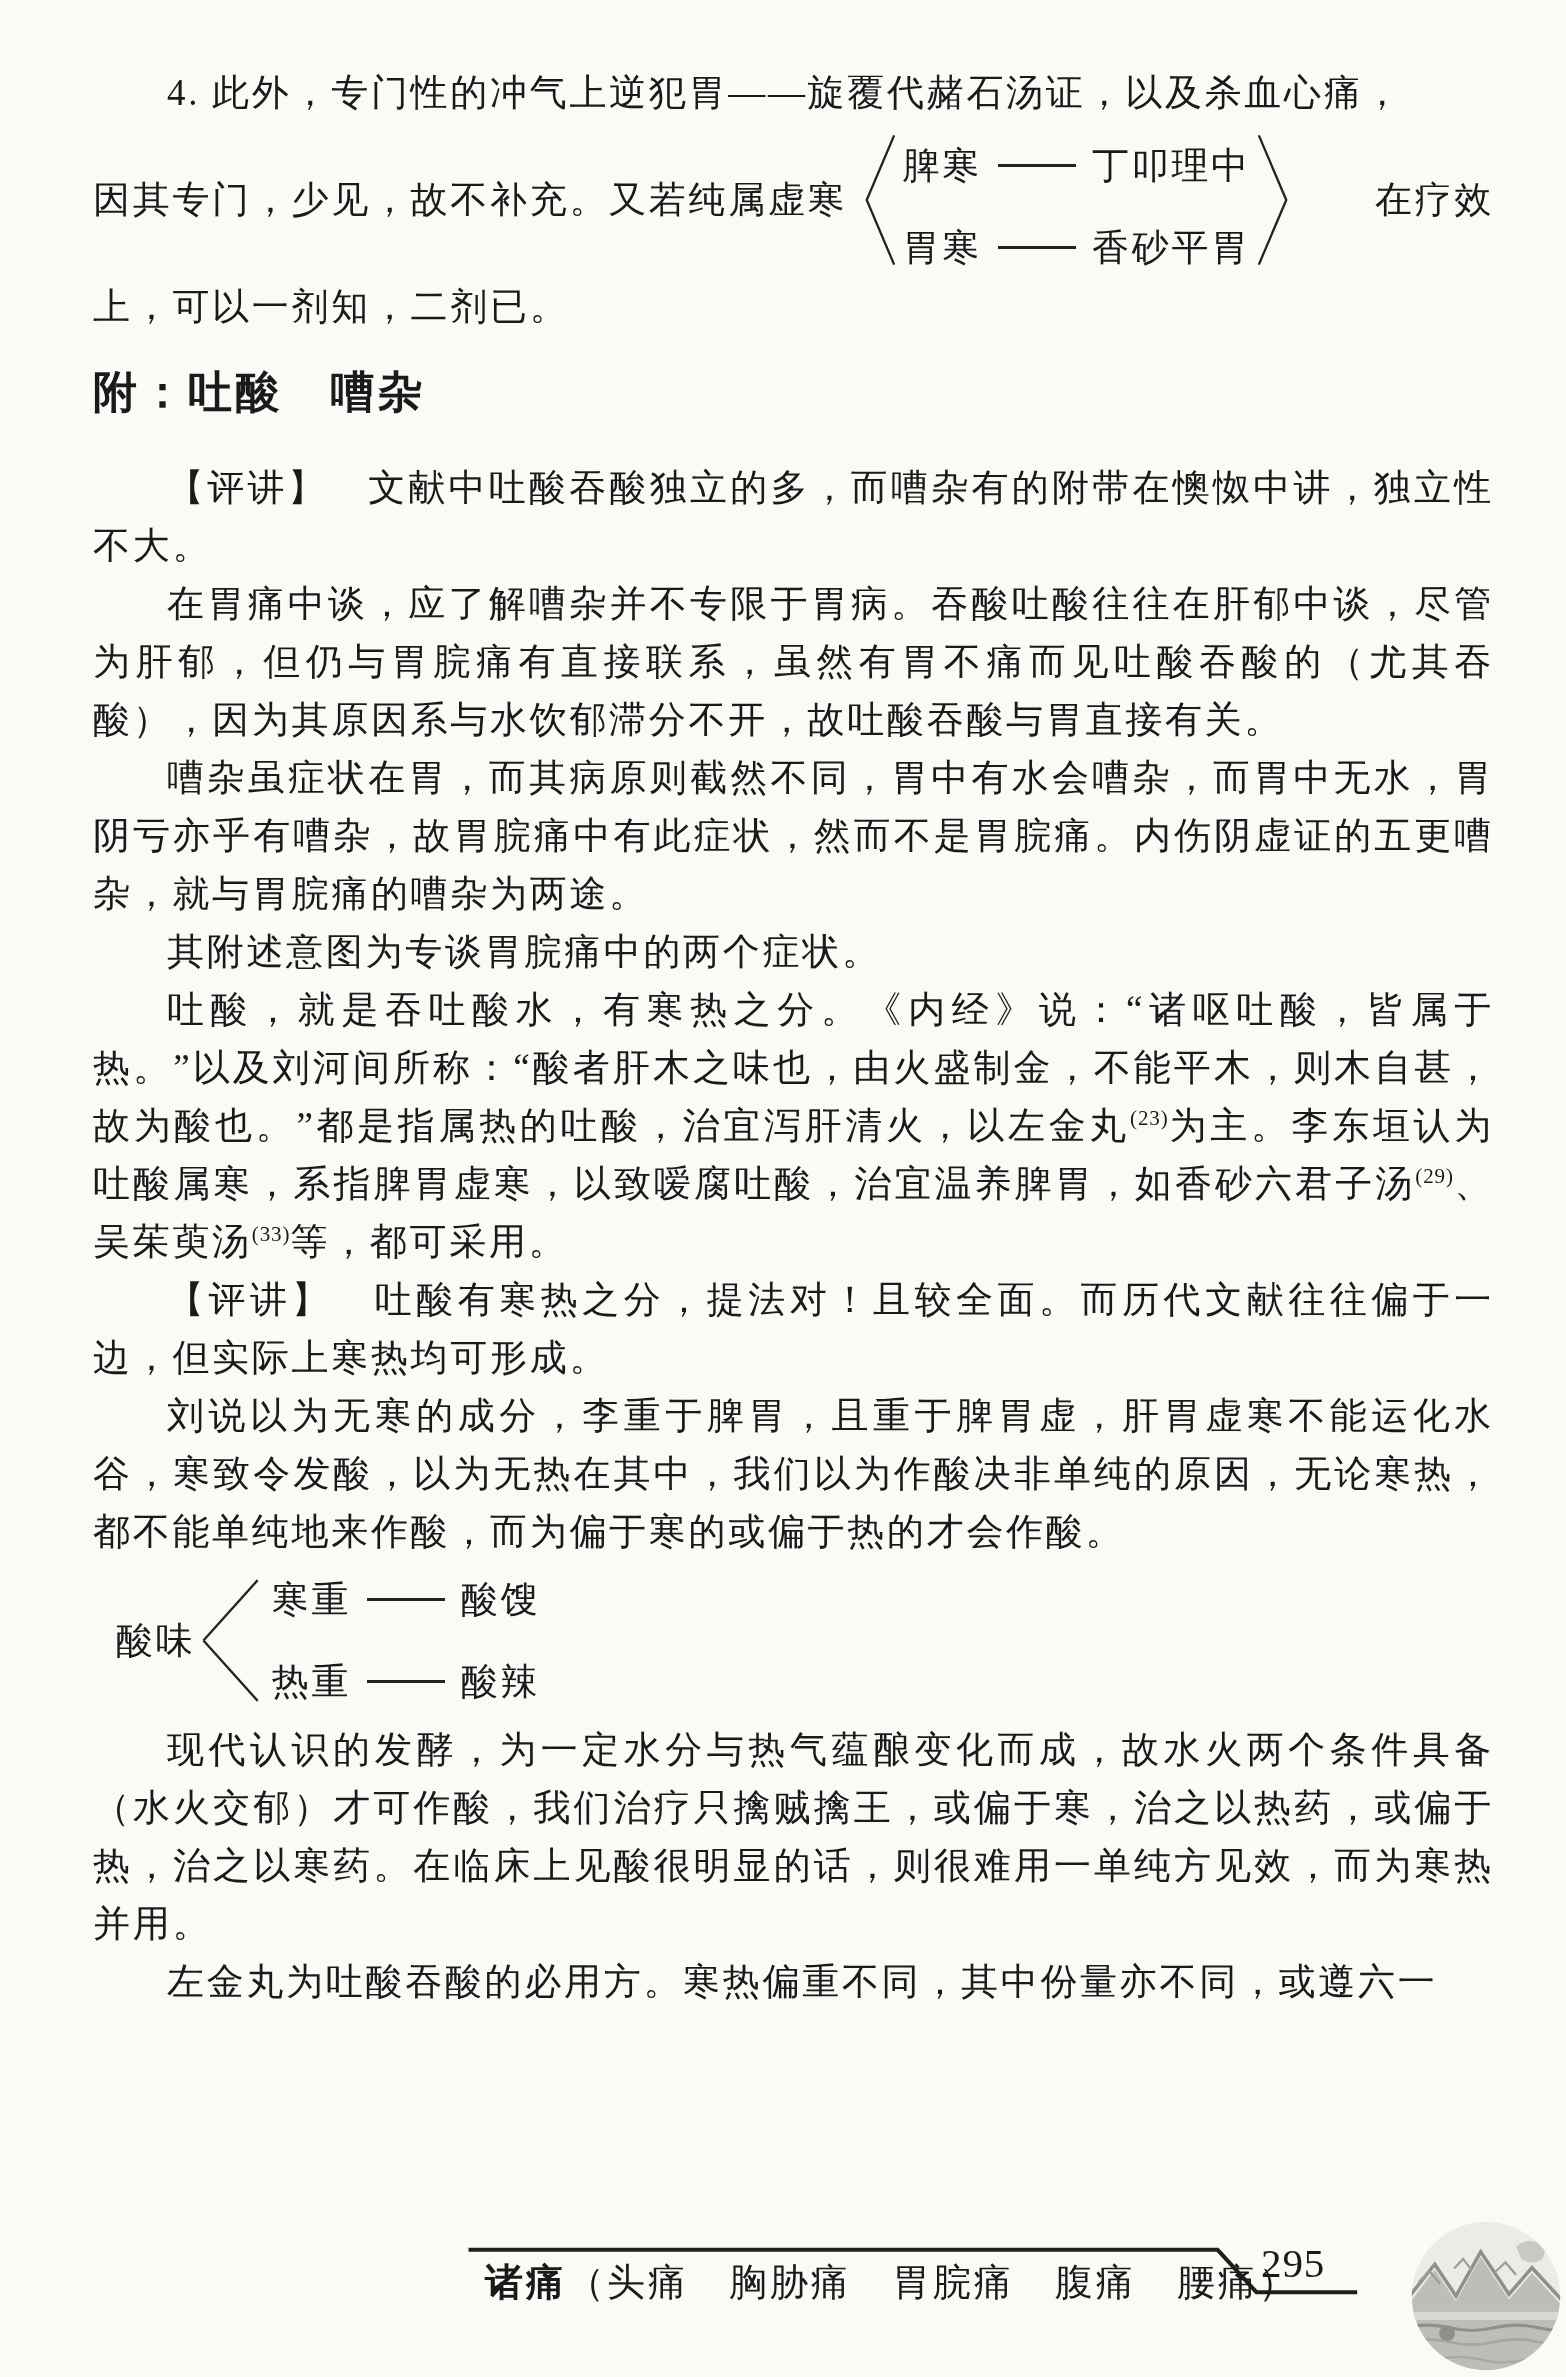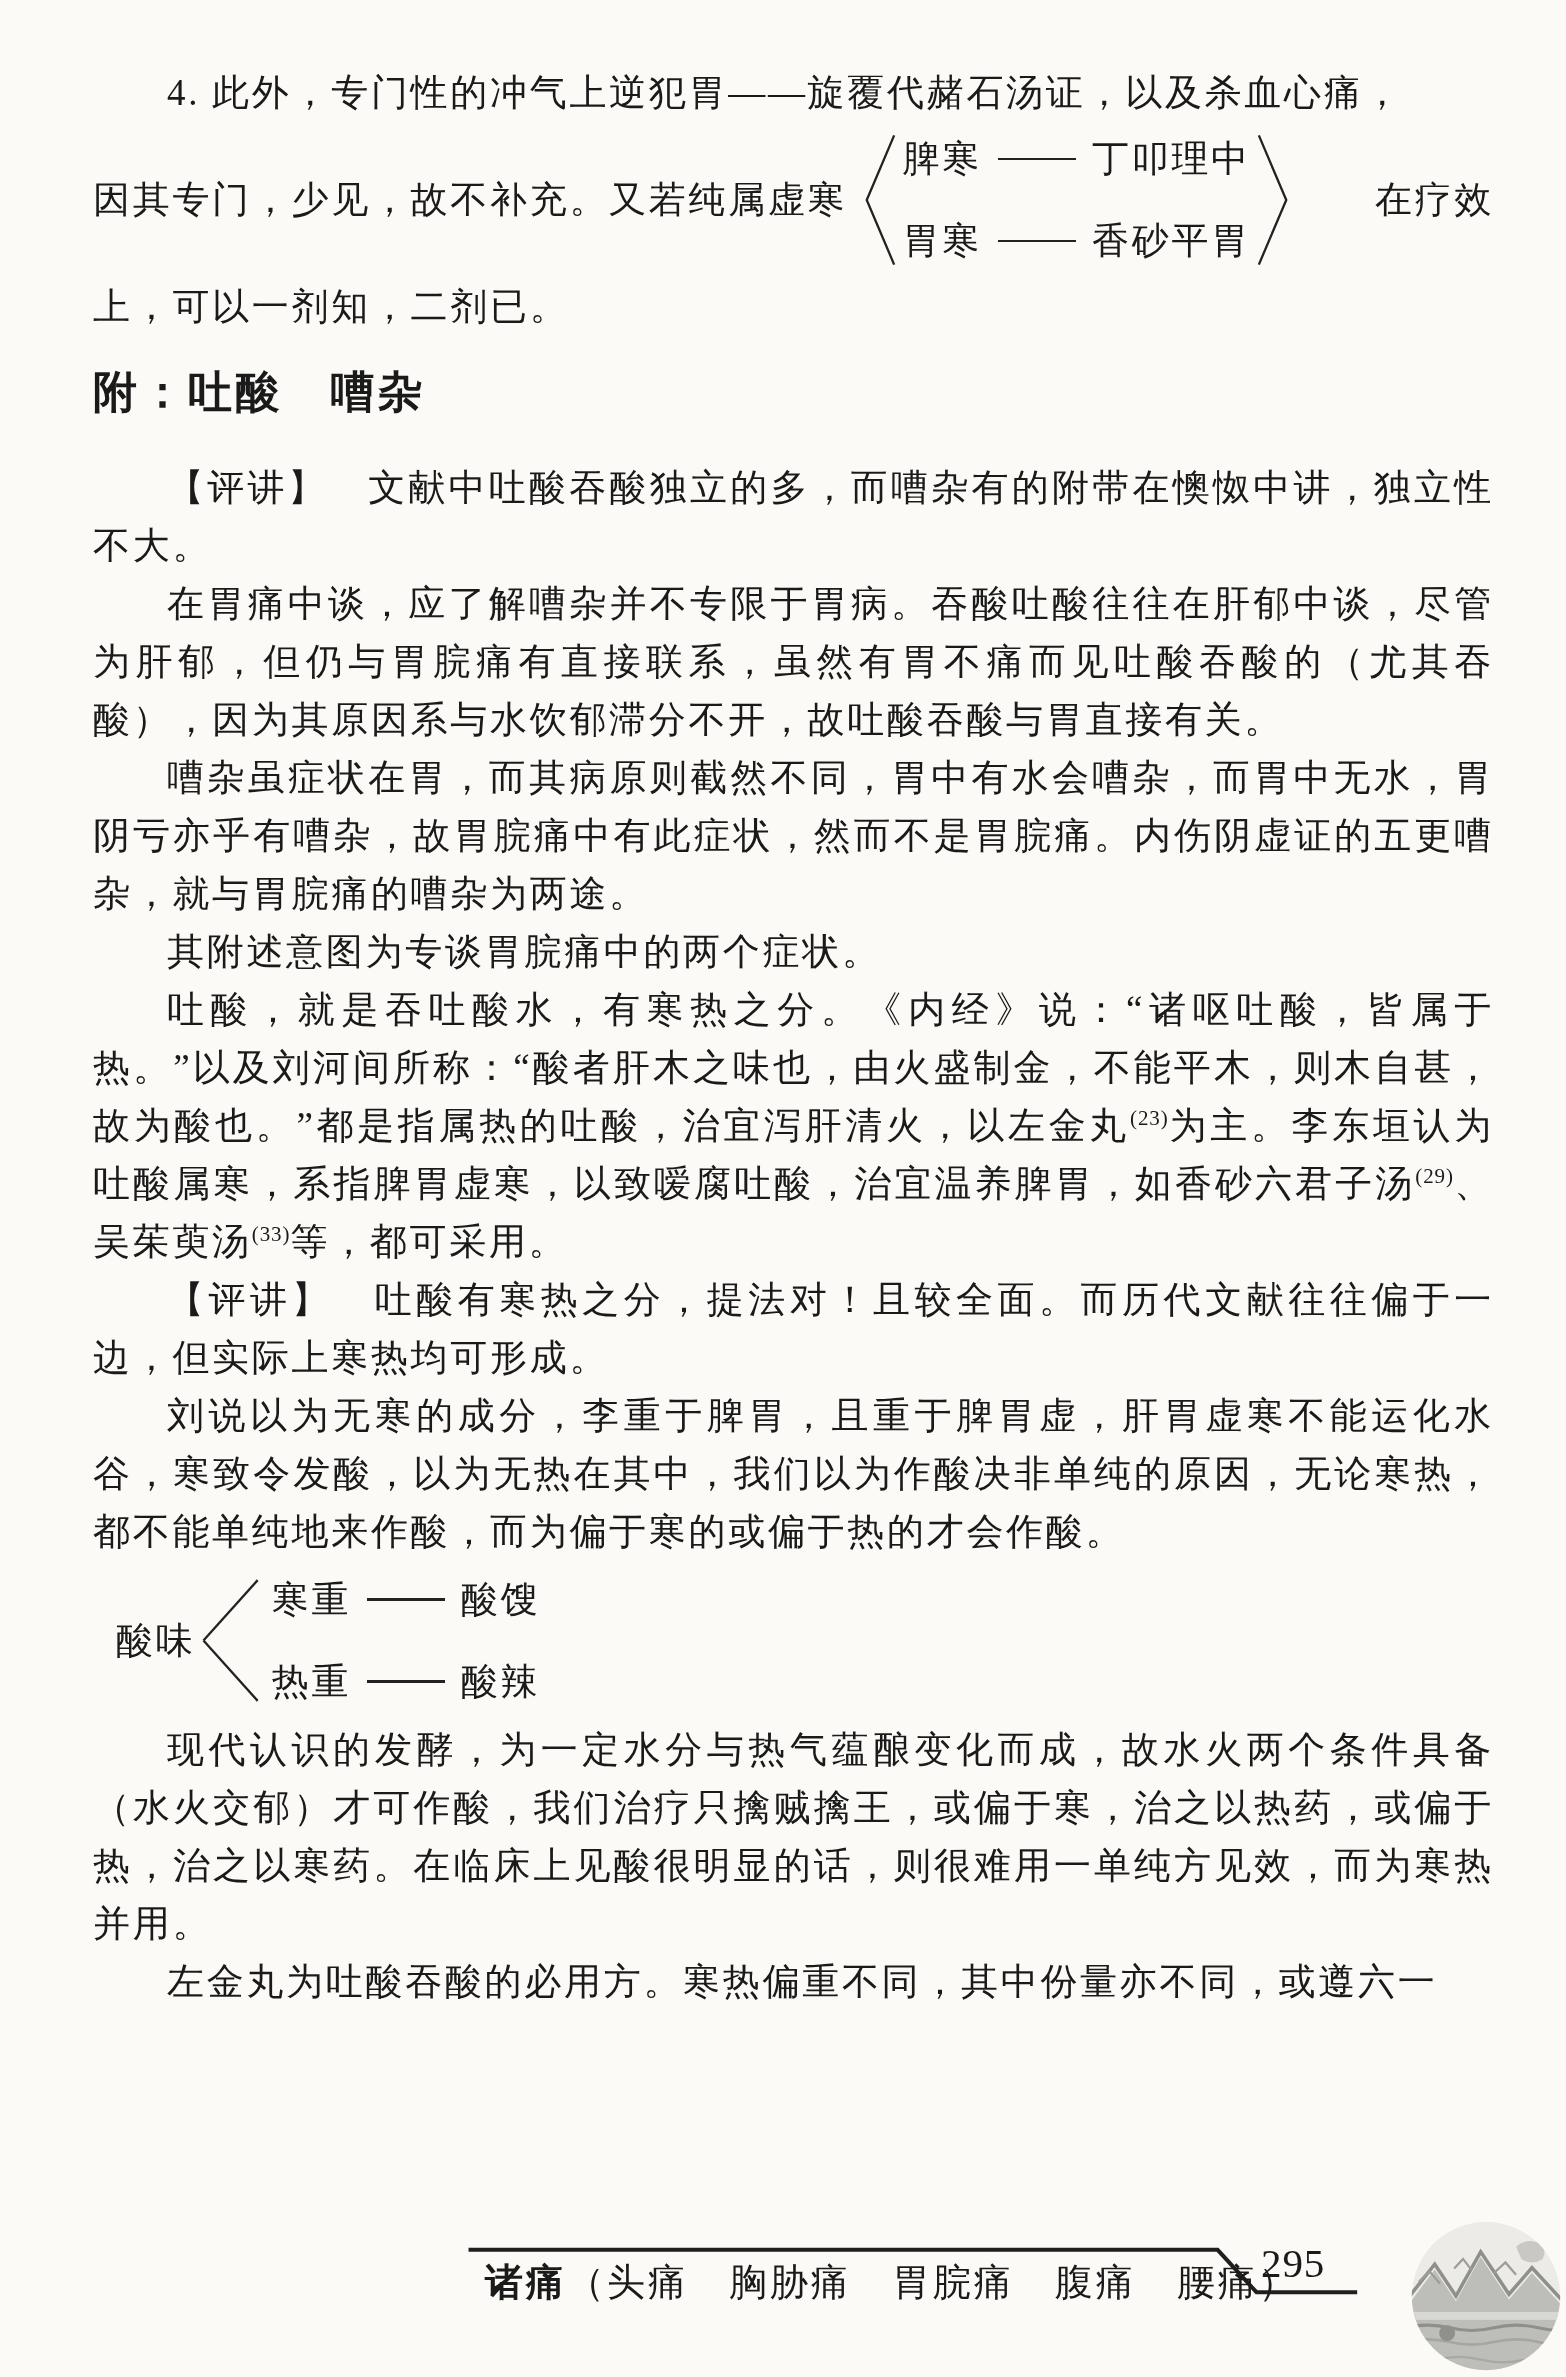--- a/index.html
+++ b/index.html
@@ -38,21 +38,21 @@
   
   .diagram-line{
     display:flex;
     align-items:center;
     margin:8.9px 0;
   }
   .lead-text,.trail-text{white-space:nowrap;}
   .trail-text{margin-left:auto;}
   .brace-diagram{
     display:flex;
-    align-items:center;
+    align-items:flex-end;
     margin:0 12.4px 0 16px;
   }
   .brace-rows{
     display:flex;
     flex-direction:column;
     gap:39px;
     margin:0 5.3px;
   }
   .diagram-row{
     display:flex;

